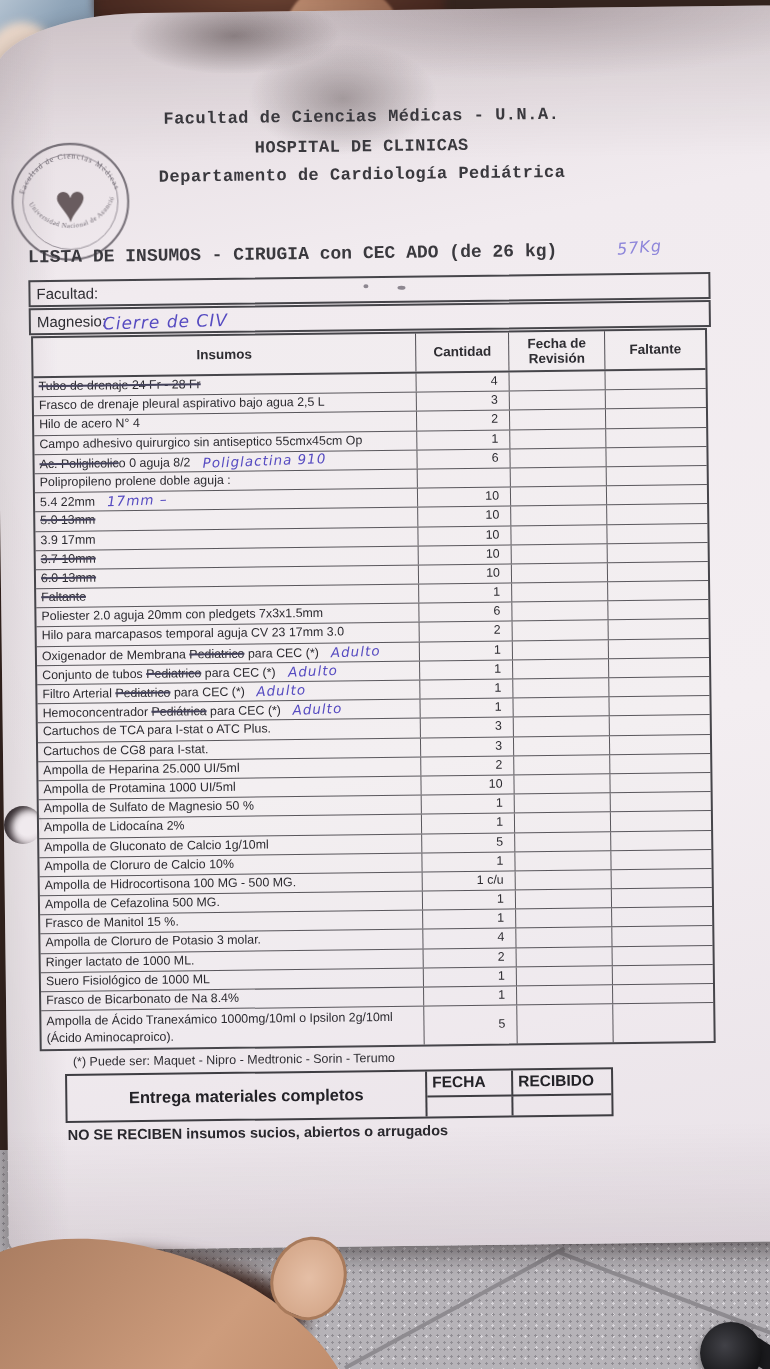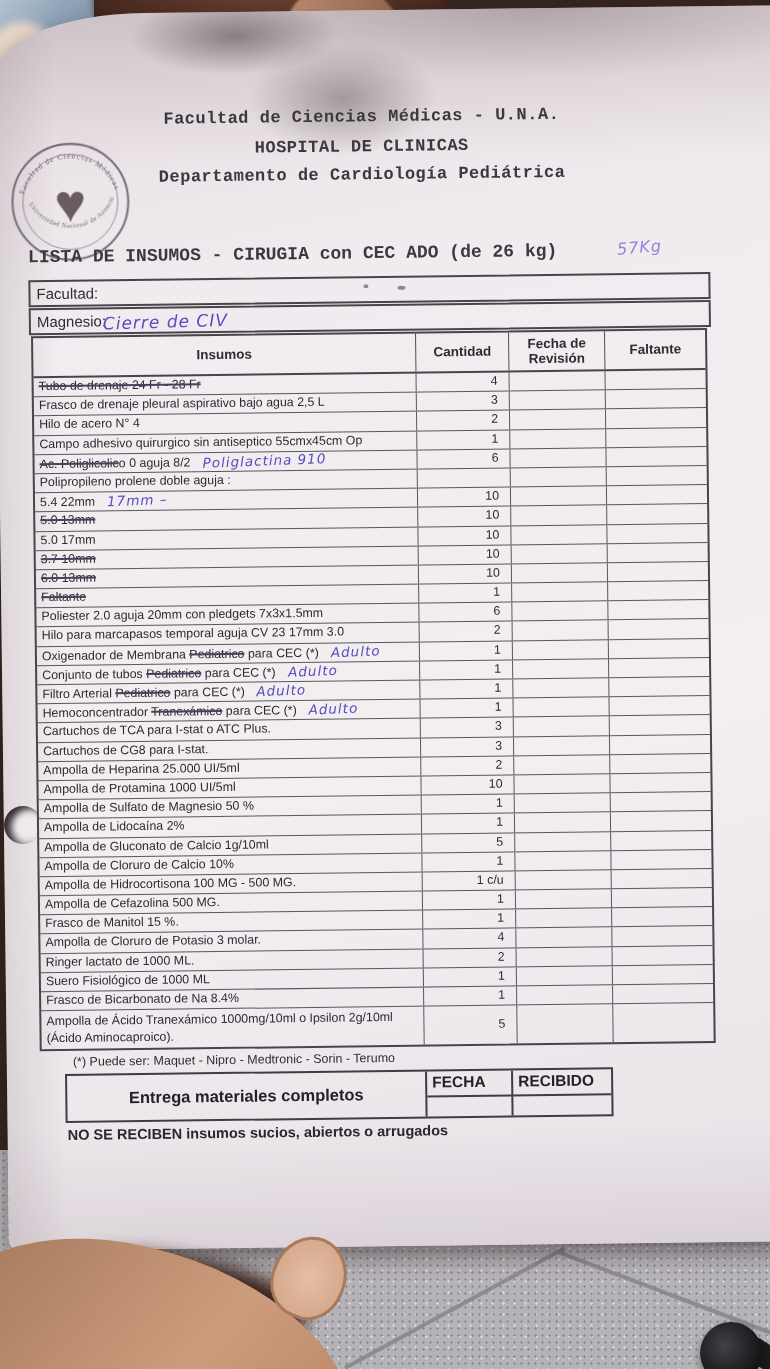--- a/index.html
+++ b/index.html
@@ -206,21 +206,21 @@
             <div class="cell fecha"></div>
             <div class="cell falt"></div>
           </div>
           <div class="trow">
             <div class="cell item"><span class="struck">5.0 13mm</span></div>
             <div class="cell qty">10</div>
             <div class="cell fecha"></div>
             <div class="cell falt"></div>
           </div>
           <div class="trow">
-            <div class="cell item"><span class="normal">5.0 17mm</span></div>
+            <div class="cell item"><span class="normal">3.9 17mm</span></div>
             <div class="cell qty">10</div>
             <div class="cell fecha"></div>
             <div class="cell falt"></div>
           </div>
           <div class="trow">
             <div class="cell item"><span class="struck">3.7 10mm</span></div>
             <div class="cell qty">10</div>
             <div class="cell fecha"></div>
             <div class="cell falt"></div>
           </div>
@@ -260,21 +260,21 @@
             <div class="cell fecha"></div>
             <div class="cell falt"></div>
           </div>
           <div class="trow">
             <div class="cell item"><span class="normal">Filtro Arterial </span><span class="struck">Pediatrico</span><span class="normal"> para CEC (*)</span><span class="hand">Adulto</span></div>
             <div class="cell qty">1</div>
             <div class="cell fecha"></div>
             <div class="cell falt"></div>
           </div>
           <div class="trow">
-            <div class="cell item"><span class="normal">Hemoconcentrador </span><span class="struck">Tranexámico</span><span class="normal"> para CEC (*)</span><span class="hand">Adulto</span></div>
+            <div class="cell item"><span class="normal">Hemoconcentrador </span><span class="struck">Pediátrica</span><span class="normal"> para CEC (*)</span><span class="hand">Adulto</span></div>
             <div class="cell qty">1</div>
             <div class="cell fecha"></div>
             <div class="cell falt"></div>
           </div>
           <div class="trow">
             <div class="cell item"><span class="normal">Cartuchos de TCA para I-stat o ATC Plus.</span></div>
             <div class="cell qty">3</div>
             <div class="cell fecha"></div>
             <div class="cell falt"></div>
           </div>

